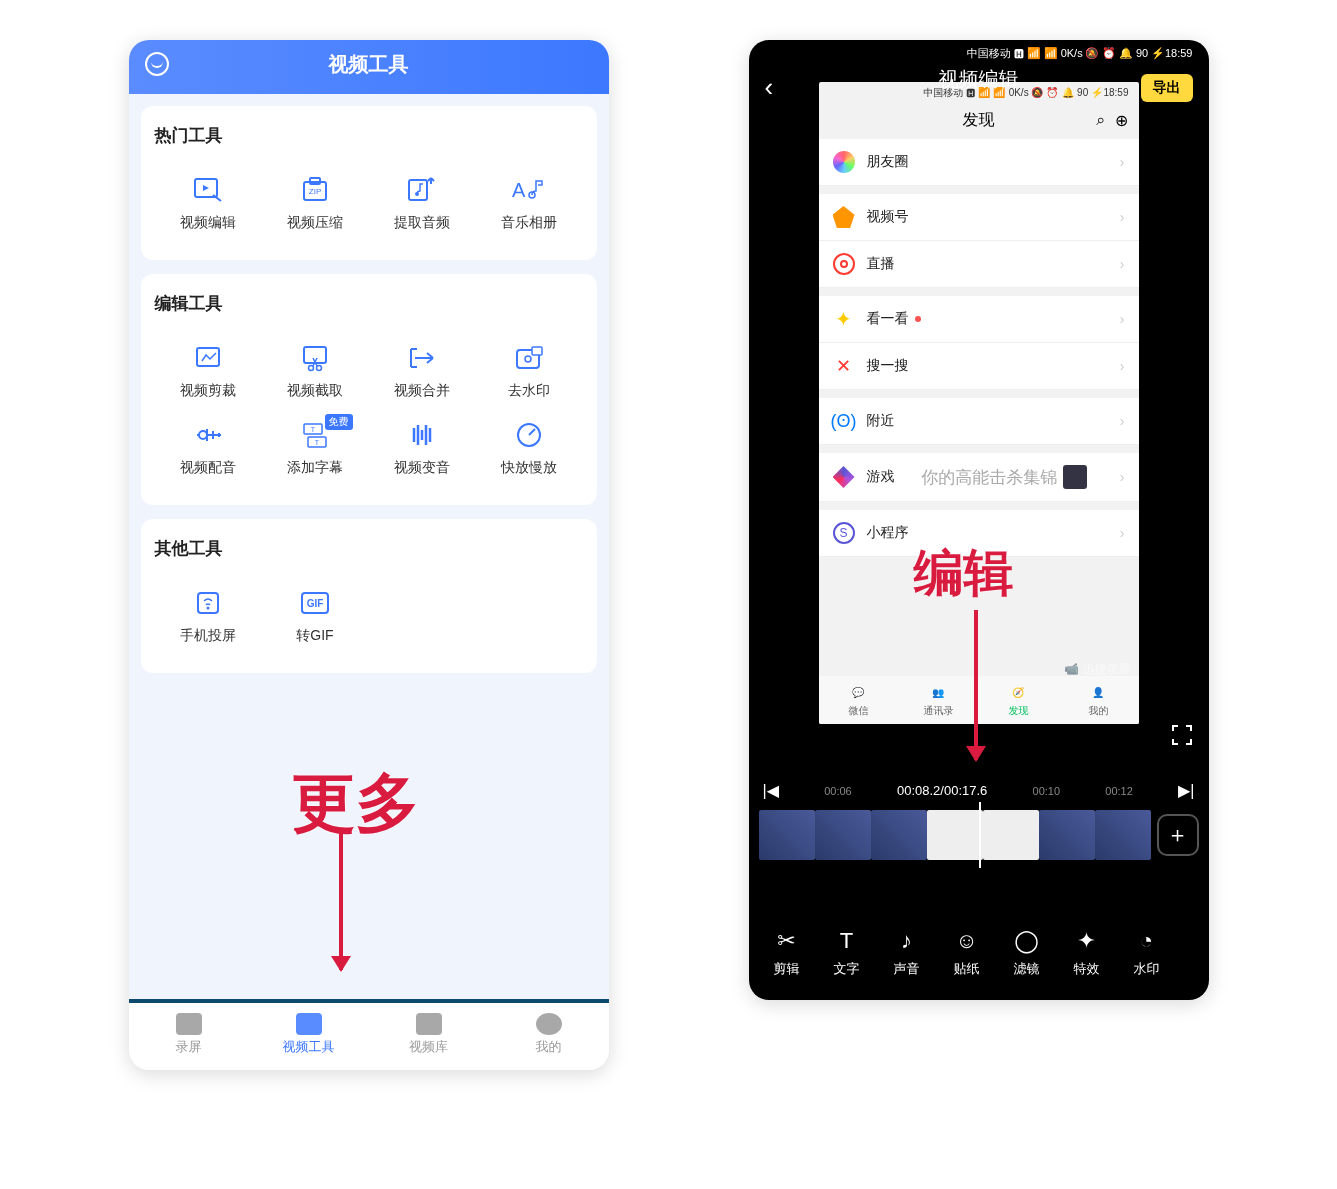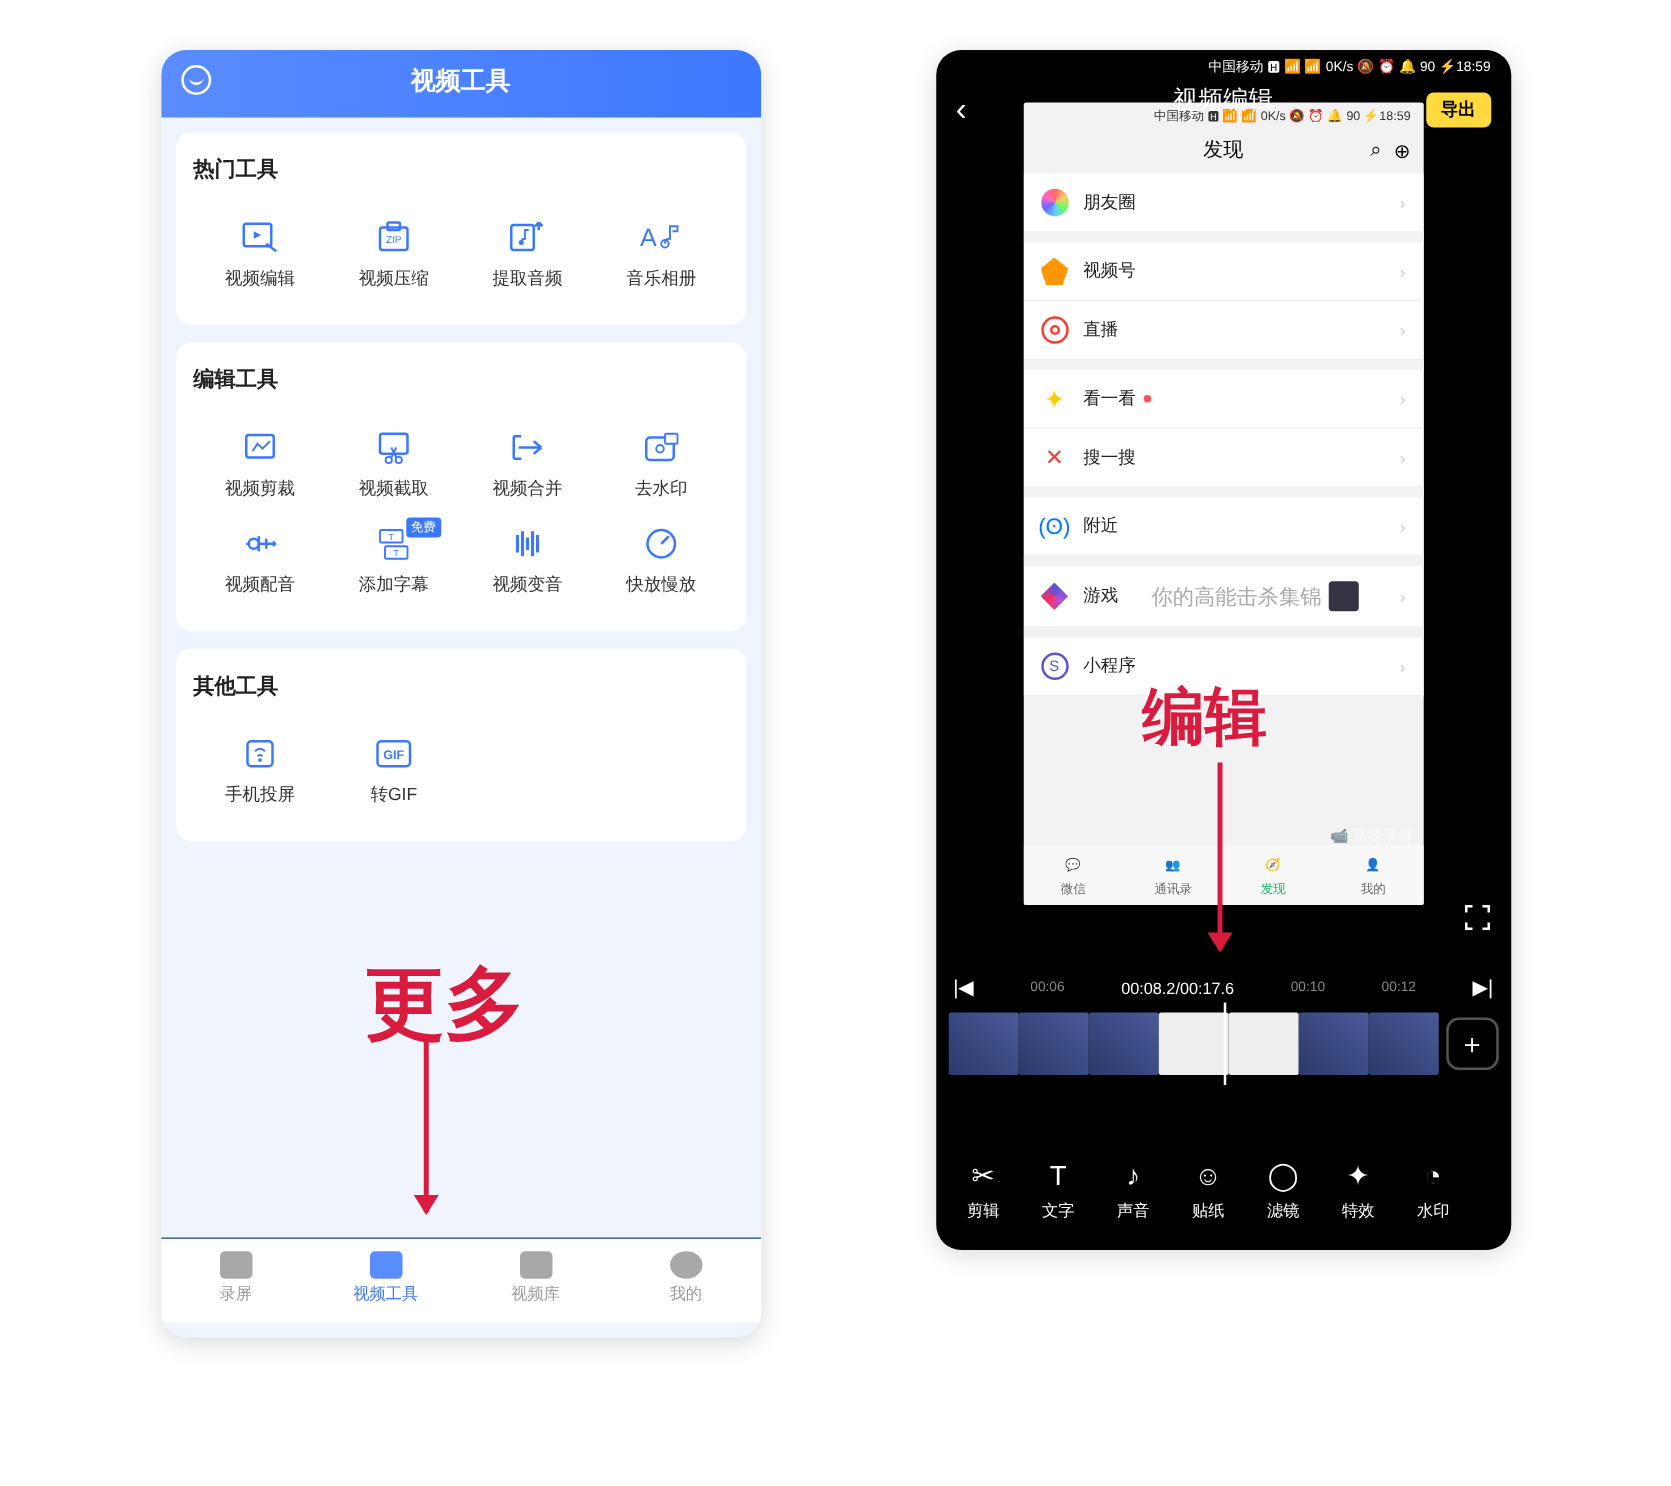--- a/index.html
+++ b/index.html
@@ -23,21 +23,21 @@
     .tool-item { width: 25%; display: flex; flex-direction: column; align-items: center; gap: 9px; padding: 10px 0; position: relative; }
     .tool-icon { width: 34px; height: 30px; display: flex; align-items: center; justify-content: center; color: #3c78ff; }
     .tool-label { font-size: 14px; color: #333; }
     .badge { position: absolute; top: 4px; right: 16px; background: #3c78ff; color: #fff; font-size: 10px; padding: 1px 4px; border-radius: 3px; }
     
     .annotation { position: absolute; font-family: "STSong", "SimSun", serif; font-weight: bold; color: #d81b3e; text-shadow: 0 0 2px #fff; pointer-events: none; }
     .annotation-left { top: 720px; left: 163px; font-size: 64px; }
     .arrow-left { position: absolute; top: 790px; left: 210px; width: 4px; height: 140px; background: #d81b3e; }
     .arrow-left::after { content: ""; position: absolute; bottom: -2px; left: -8px; width: 0; height: 0; border-left: 10px solid transparent; border-right: 10px solid transparent; border-top: 16px solid #d81b3e; }
     
-    .bottom-nav-left { position: absolute; bottom: 12px; left: 0; right: 0; background: #fff; display: flex; padding: 10px 0 14px; border-top: 1px solid #0c4a6e; }
+    .bottom-nav-left { position: absolute; bottom: 0; left: 0; right: 0; background: #fff; display: flex; padding: 10px 0 14px; border-top: 4px solid #0c4a6e; }
     .nav-item-left { flex: 1; display: flex; flex-direction: column; align-items: center; gap: 3px; color: #999; font-size: 13px; }
     .nav-item-left.active { color: #3c78ff; }
     .nav-icon-left { width: 26px; height: 22px; background: currentColor; border-radius: 4px; opacity: 0.85; }
     
     
     .status-bar-right { position: absolute; top: 0; left: 0; right: 0; color: #fff; padding: 6px 16px; font-size: 11px; display: flex; justify-content: flex-end; z-index: 10; }
     .header-right { position: absolute; top: 22px; left: 0; right: 0; display: flex; align-items: center; justify-content: space-between; padding: 10px 16px; z-index: 10; }
     .back-btn { color: #fff; font-size: 26px; font-weight: 300; }
     .header-right-title { color: #fff; font-size: 20px; font-weight: 500; position: absolute; left: 50%; transform: translateX(-50%); top: 4px; }
     .export-btn { background: #ffd93d; color: #000; padding: 5px 12px; border-radius: 6px; font-size: 14px; font-weight: 700; }

